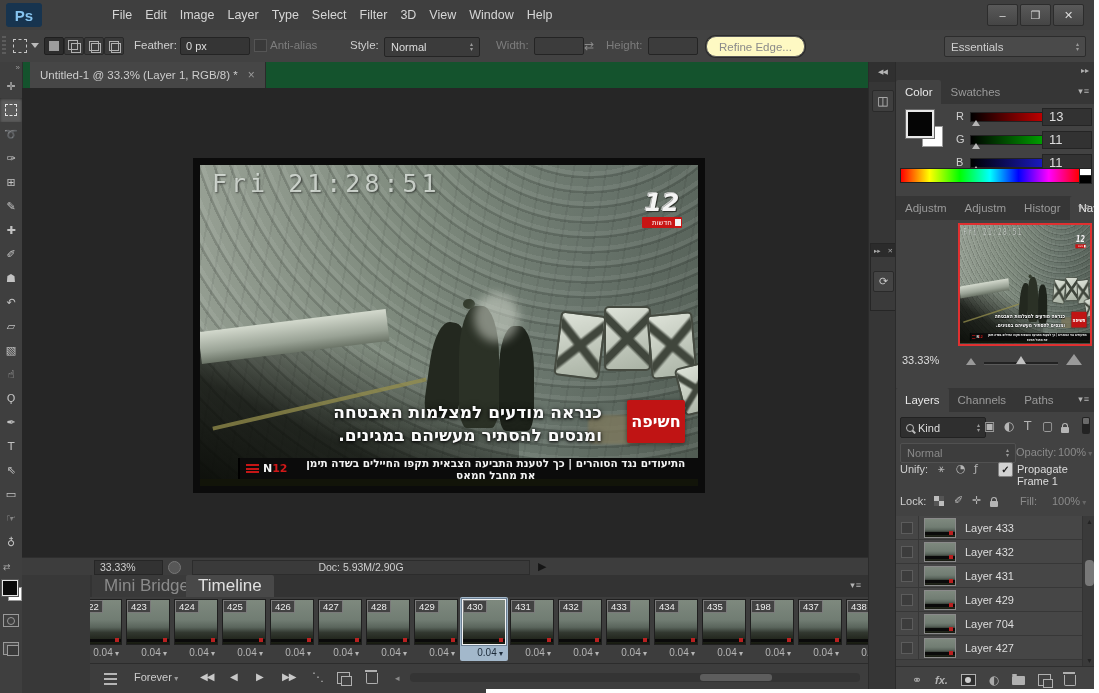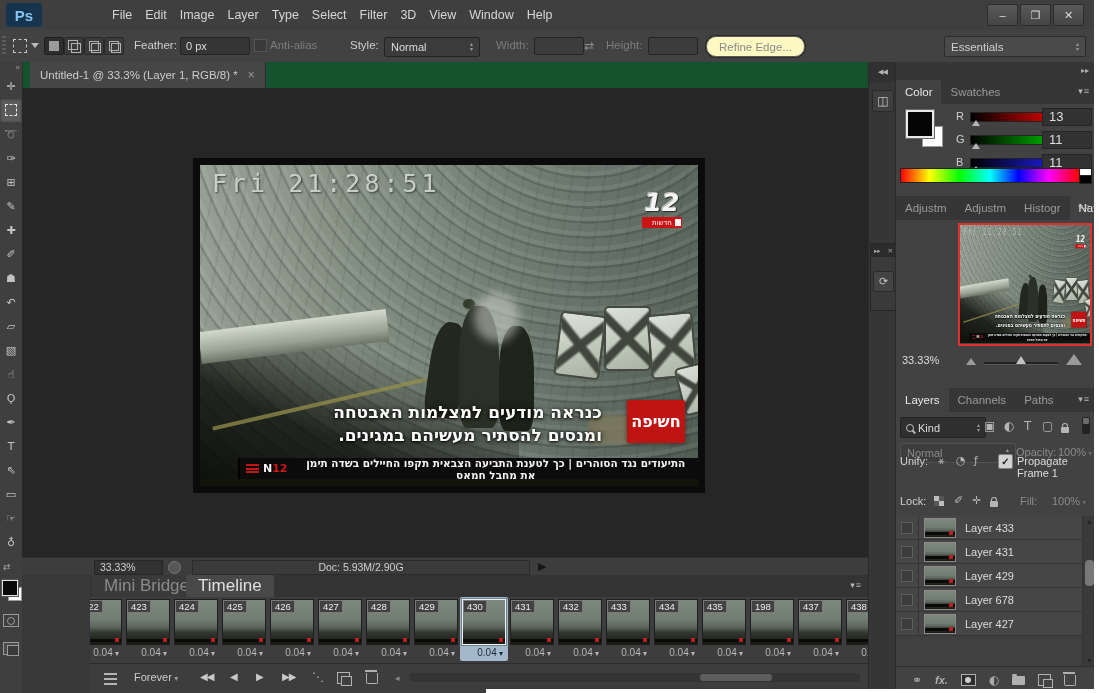--- a/index.html
+++ b/index.html
@@ -225,21 +225,21 @@
   .flt-ico{position:absolute;top:357px;color:#b5b5b5;font-size:12px;font-family:"DejaVu Sans",sans-serif;}
   .lock-mini{width:8px;height:6px;background:#b5b5b5;border-radius:1px;position:relative;display:inline-block;}
   .lock-mini::before{content:"";position:absolute;left:1px;top:-4px;width:4px;height:4px;border:1.5px solid #b5b5b5;border-bottom:none;border-radius:3px 3px 0 0;}
   .flt-toggle{position:absolute;left:186px;top:355px;width:8px;height:17px;background:#232323;border-radius:2px;}
   .flt-toggle::before{content:"";position:absolute;left:1px;top:1px;width:6px;height:6px;background:#6a6a6a;border-radius:1px;}
   .blend-select{position:absolute;left:4px;top:381px;width:102px;height:18px;background:#3d3d3d;border:1px solid #515151;border-radius:2px;
             display:flex;align-items:center;justify-content:space-between;padding:0 6px;font-size:11px;color:#8a8a8a;}
   .op-label{position:absolute;left:120px;top:384px;font-size:11px;color:#8a8a8a;}
   .op-val{position:absolute;left:162px;top:384px;font-size:11px;color:#8a8a8a;}
   .op-val::after{content:" ▾";font-size:8px;color:#666;}
-  .unify-row{position:absolute;left:0;top:390px;width:199px;height:22px;}
+  .unify-row{position:absolute;left:0;top:398px;width:199px;height:22px;}
   .u-label{position:absolute;left:4px;top:3px;font-size:11px;color:#cfcfcf;}
   .u-ico{position:absolute;top:2px;color:#b5b5b5;font-size:11px;font-family:"DejaVu Sans",sans-serif;}
   .u-check{position:absolute;left:102px;top:2px;width:13px;height:13px;background:#d2d2d2;border:1px solid #808080;border-radius:2px;
            color:#1a1a1a;font-size:10px;font-weight:bold;line-height:13px;text-align:center;}
   .u-check::after{content:"✓";}
   .prop-label{position:absolute;left:121px;top:3px;font-size:11px;color:#dddddd;}
   .lock-row{position:absolute;left:0;top:430px;width:199px;height:22px;}
   .checker{width:10px;height:10px;background:#555;position:relative;display:inline-block;}
   .checker::before{content:"";position:absolute;width:5px;height:5px;background:#bdbdbd;box-shadow:5px 5px 0 #bdbdbd;}
   .fill-label{position:absolute;left:124px;top:3px;font-size:11px;color:#8a8a8a;}
@@ -780,20 +780,28 @@
 
           <div class="layer-row">
             <span class="eye-well">
 
               <span class="empty-box"></span>
             </span>
             <span class="l-thumb mini-frame"></span>
             <span class="l-name">Layer 433</span>
           </div>
 
+          <div class="layer-row">
+            <span class="eye-well">
+
+              <span class="empty-box"></span>
+            </span>
+            <span class="l-thumb mini-frame"></span>
+            <span class="l-name">Layer 432</span>
+          </div>
 
           <div class="layer-row">
             <span class="eye-well">
 
               <span class="empty-box"></span>
             </span>
             <span class="l-thumb mini-frame"></span>
             <span class="l-name">Layer 431</span>
           </div>
 
@@ -806,21 +814,21 @@
             <span class="l-thumb mini-frame"></span>
             <span class="l-name">Layer 429</span>
           </div>
 
           <div class="layer-row">
             <span class="eye-well">
 
               <span class="empty-box"></span>
             </span>
             <span class="l-thumb mini-frame"></span>
-            <span class="l-name">Layer 678</span>
+            <span class="l-name">Layer 704</span>
           </div>
 
           <div class="layer-row">
             <span class="eye-well">
 
               <span class="empty-box"></span>
             </span>
             <span class="l-thumb mini-frame"></span>
             <span class="l-name">Layer 427</span>
           </div>

